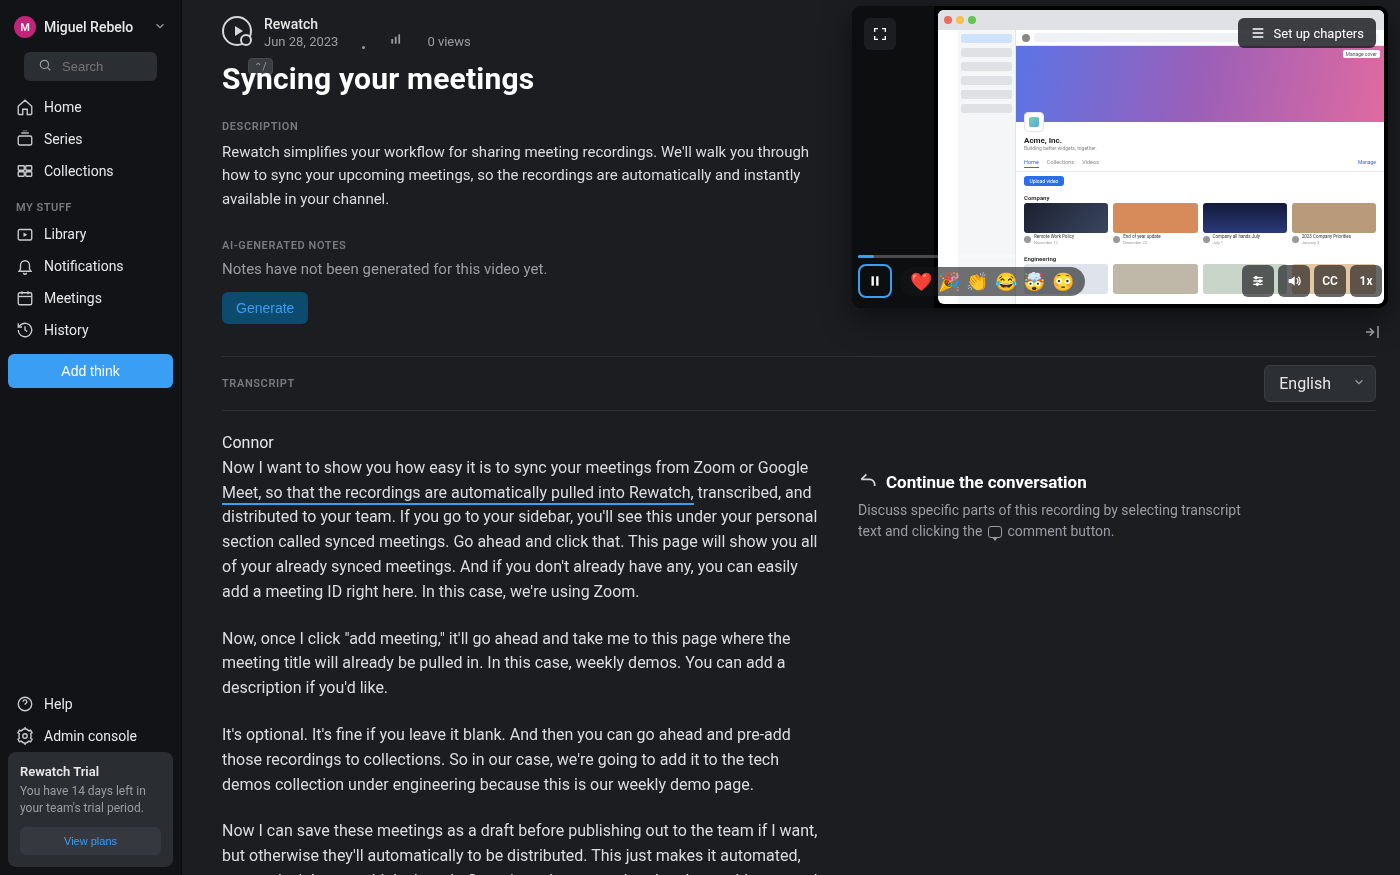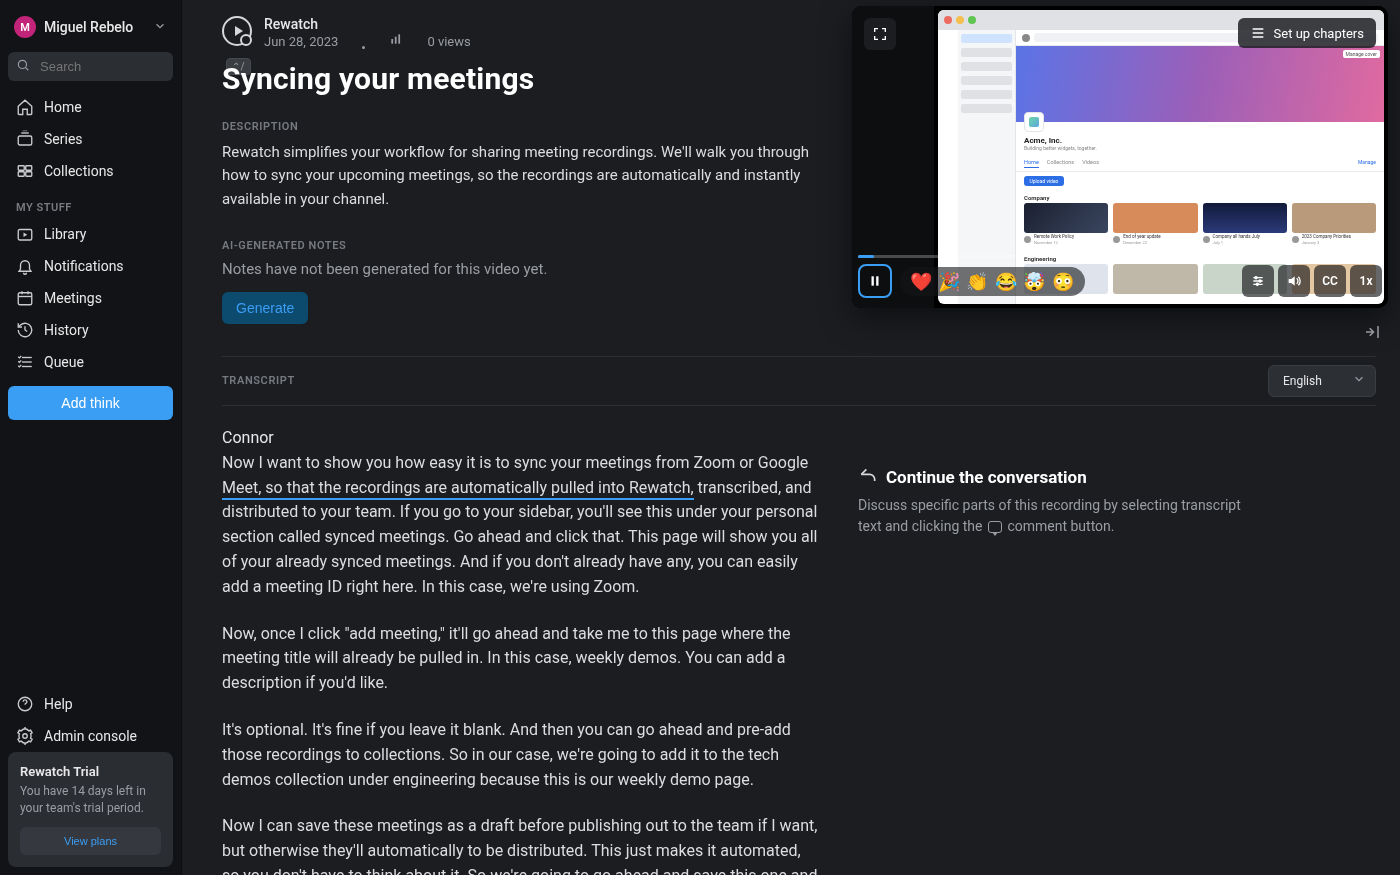--- a/index.html
+++ b/index.html
@@ -35,22 +35,22 @@
   .user-row{
     display:flex;align-items:center;gap:8px;padding:8px 6px;border-radius:6px;
   }
   .avatar{
     width:22px;height:22px;border-radius:50%;background:#c2247a;color:#fff;
     display:flex;align-items:center;justify-content:center;font-size:11px;font-weight:600;
   }
   .user-name{flex:1;font-size:14px;font-weight:500;color:var(--text);}
   .chev{color:var(--text-dim);}
   .search{
-    margin:6px 0 10px;background:var(--search-bg);border-radius:6px;
-    display:flex;align-items:flex-start;padding:6px 8px;gap:8px;color:var(--text-dim);
+    margin:6px 16px 10px;background:var(--search-bg);border-radius:6px;
+    display:flex;align-items:flex-start;padding:6px 14px;gap:8px;color:var(--text-dim);
   }
   .search input{
     flex:1;background:transparent;border:none;outline:none;color:var(--text);font-size:13px;
   }
   .kbd{
     background:var(--search-kbd);border-radius:4px;font-size:10px;padding:2px 5px;color:var(--text-dim);
     border:1px solid #46494f;
   }
   .nav-item{
     display:flex;align-items:center;gap:10px;padding:7px 8px;border-radius:6px;
@@ -114,21 +114,21 @@
     font-size:14px;font-weight:500;cursor:pointer;margin-bottom:32px;
   }
   .transcript-row{
     display:flex;align-items:center;border-top:1px solid var(--border);border-bottom:1px solid var(--border);
     padding:8px 0;margin-bottom:22px;
   }
   .transcript-row .label{margin:0;}
   .lang-sel-wrap{margin-left:auto;position:relative;display:flex;align-items:center;}
   .lang-select{
     background:#2c2f34;border:1px solid #3a3d42;color:var(--text);border-radius:6px;
-    padding:8px 44px 8px 14px;font-size:12px;cursor:pointer;min-width:108px;
+    padding:8px 44px 8px 14px;font-size:16px;cursor:pointer;min-width:108px;
   }
   .lang-sel-wrap .chev{position:absolute;right:10px;pointer-events:none;}
   .two-col{display:flex;gap:36px;align-items:flex-start;}
   .transcript-col{flex:0 0 600px;max-width:600px;}
   .speaker{font-size:16px;color:var(--text);margin-bottom:4px;}
   .transcript-p{
     font-size:16px;line-height:1.55;color:#dcdde0;margin:0 0 22px;
   }
   .hl{border-bottom:2px solid var(--accent);padding-bottom:1px;}
   .convo-col{flex:1;padding-top:2px;margin-top:36px;}
@@ -319,33 +319,20 @@
     </div>
     <div class="nav-item">
       <span class="nav-icon">
           <svg viewBox="0 0 24 24">
             <path d="M3 12a9 9 0 1 0 3-6.7L3 8"></path>
             <polyline points="3 3 3 8 8 8"></polyline>
             <polyline points="12 7 12 12 15 14"></polyline>
           </svg>
         </span>
       <span>History</span>
-    </div>
-    <div class="nav-item">
-      <span class="nav-icon">
-          <svg viewBox="0 0 24 24">
-            <line x1="8" y1="6" x2="21" y2="6"></line>
-            <line x1="8" y1="12" x2="21" y2="12"></line>
-            <line x1="8" y1="18" x2="21" y2="18"></line>
-            <polyline points="3 5 4.5 6.5 7 4"></polyline>
-            <polyline points="3 11 4.5 12.5 7 10"></polyline>
-            <polyline points="3 17 4.5 18.5 7 16"></polyline>
-          </svg>
-        </span>
-      <span>Queue</span>
     </div>
 
     <button class="add-video-btn">Add think</button>
 
     <div class="spacer"></div>
 
     <div class="nav-item">
       <span class="nav-icon">
           <svg viewBox="0 0 24 24">
             <circle cx="12" cy="12" r="9"></circle>

